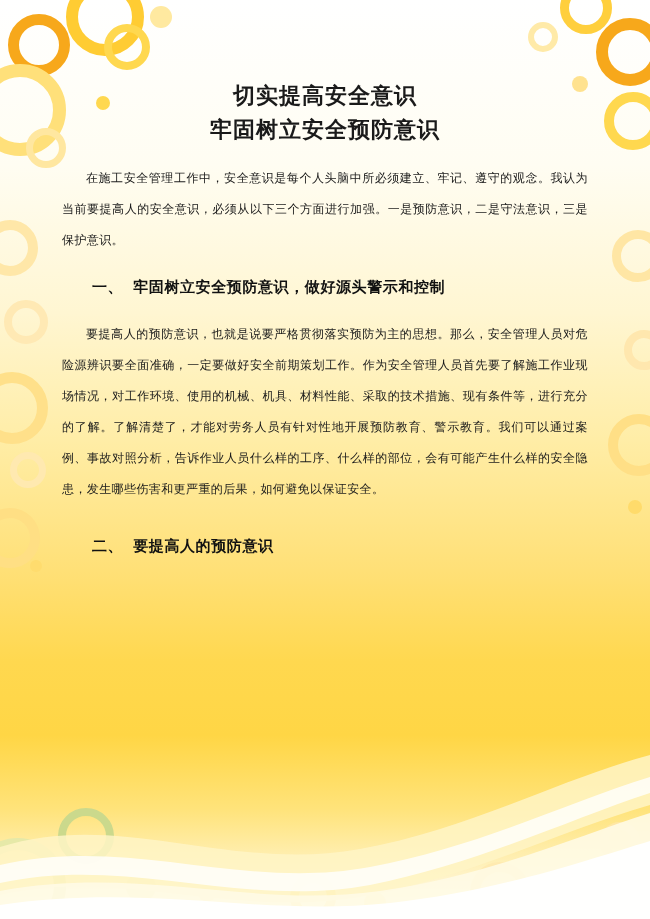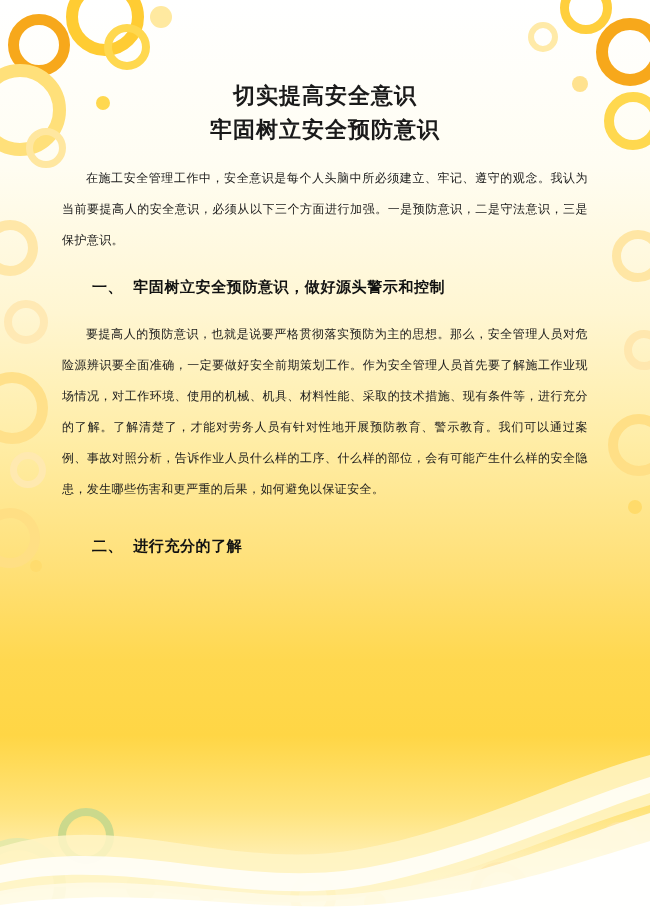--- a/index.html
+++ b/index.html
@@ -166,17 +166,17 @@
     <h2 class="section-heading">
       <span class="num">一、</span><span>牢固树立安全预防意识，做好源头警示和控制</span>
     </h2>
 
     <p class="body-text">要提高人的预防意识，也就是说要严格贯彻落实预防为主的思想。那么，安全管理人员对危险源辨识要全面准确，一定要做好安全前期策划工作。作为安全管理人员首先要了解施工作业现场情况，对工作环境、使用的机械、机具、材料性能、采取的技术措施、现有条件等，进行充分的了解。了解清楚了，才能对劳务人员有针对性地开展预防教育、警示教育。我们可以通过案例、事故对照分析，告诉作业人员什么样的工序、什么样的部位，会有可能产生什么样的安全隐患，发生哪些伤害和更严重的后果，如何避免以保证安全。</p>
 
 
     <div class="spacer-lg"></div>
 
     <h2 class="section-heading">
-      <span class="num">二、</span><span>进行充分的了解</span>
+      <span class="num">二、</span><span>要提高人的预防意识</span>
     </h2>
 
   </div>
 </div>
 
 </body></html>

